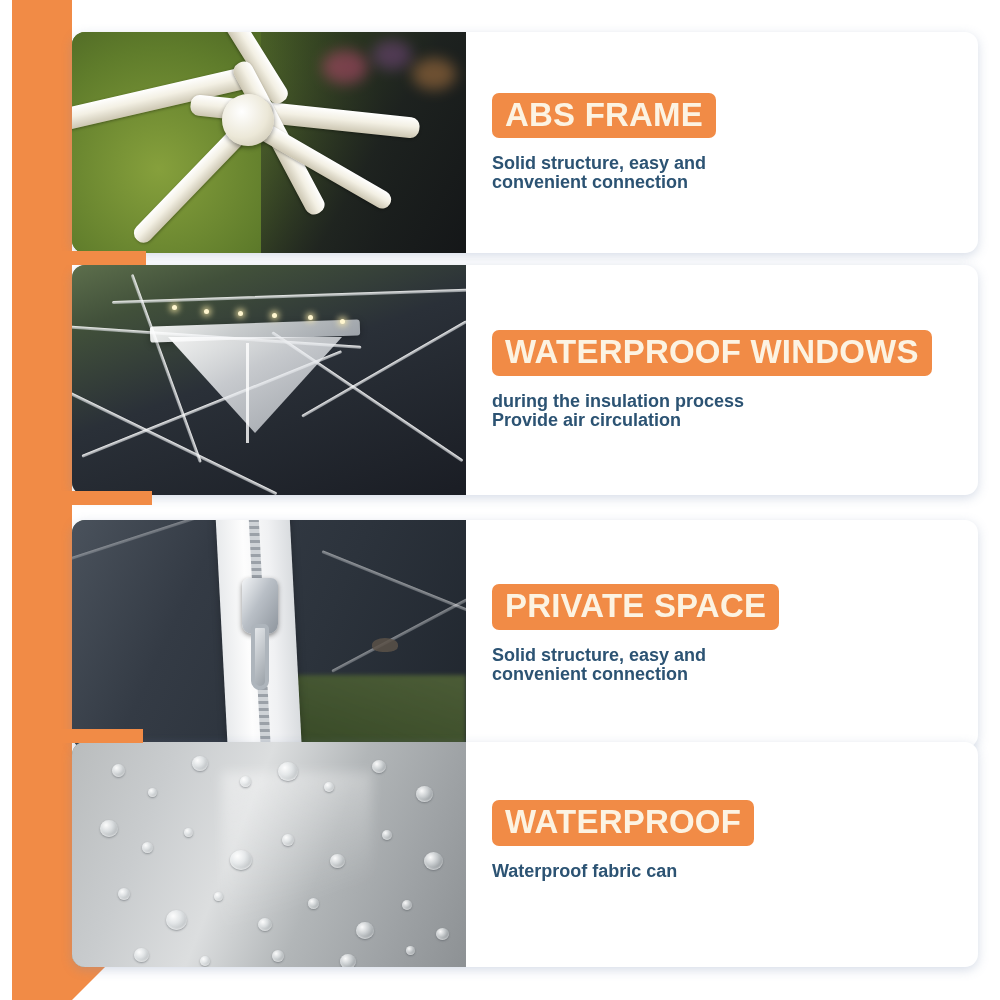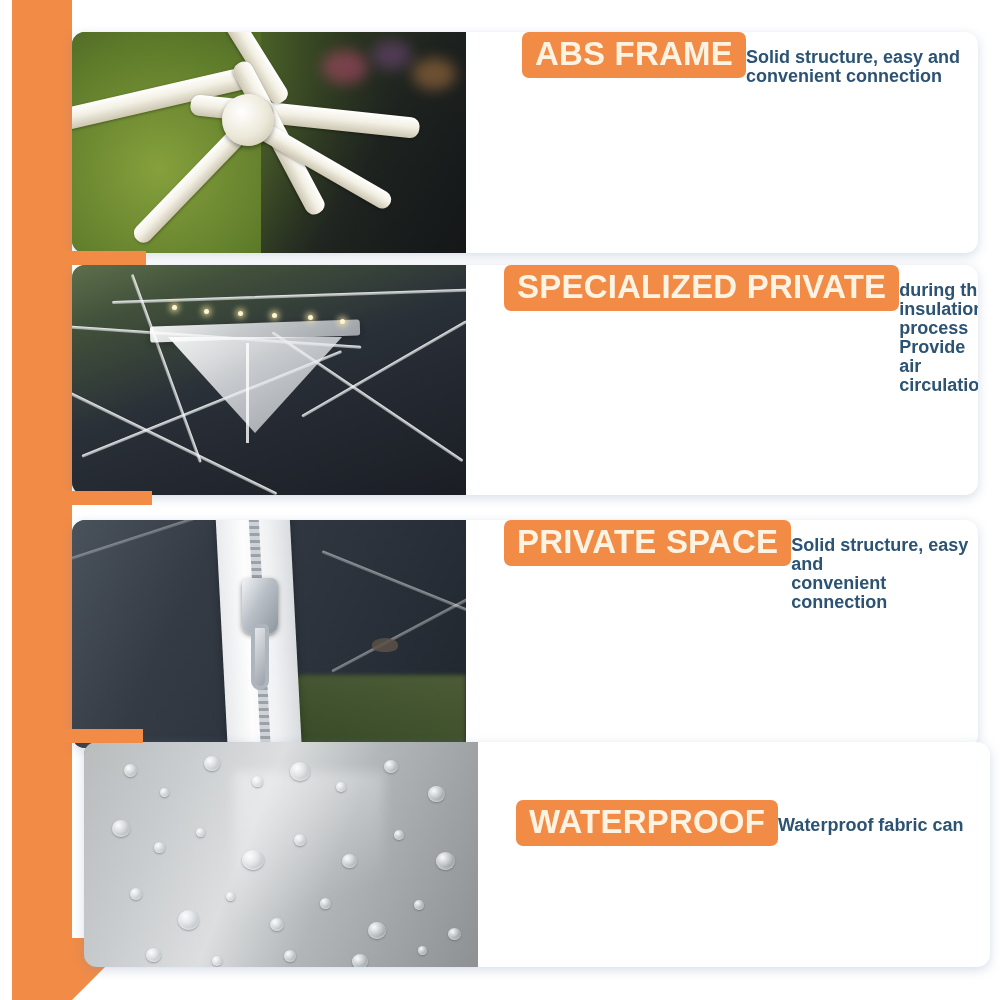--- a/index.html
+++ b/index.html
@@ -51,21 +51,21 @@
     border-radius:13px;
     box-shadow:0 3px 11px rgba(120,140,175,0.30);
     overflow:hidden;
     display:flex;
     flex-direction:row;
   }
 
   .card-1 { top:32px;  height:221px; }
   .card-2 { top:265px; height:230px; }
   .card-3 { top:520px; height:228px; }
-  .card-4 { top:742px; height:225px;margin-left:12px; }
+  .card-4 { top:742px; height:225px; }
 
   
   .tab {
     position:absolute;
     left:30px;
     height:14px;
     background:#F18B46;
     z-index:3;
   }
   .tab-1 { top:251px; width:116px; }
@@ -178,23 +178,23 @@
   .drop {
     position:absolute;
     border-radius:50%;
     background:radial-gradient(circle at 34% 30%, rgba(255,255,255,0.94) 0%, rgba(236,240,242,0.55) 38%, rgba(150,158,163,0.30) 70%, rgba(110,118,124,0.18) 100%);
     box-shadow:0 1px 2px rgba(70,78,84,0.45), inset 0 -1px 2px rgba(255,255,255,0.6);
   }
 
   
   .card-text {
     flex:1 1 auto;
-    padding-left:38px;
+    padding-left:26px;
     display:flex;
-    flex-direction:row;
+    flex-direction:column;
     justify-content:center;
   }
 
   .feature-badge {
     display:inline-block;
     align-self:flex-start;
     background:#F18B46;
     color:#FCF3E2;
     border-radius:7px;
     padding:5px 13px 7px 13px;
@@ -270,21 +270,21 @@
         <div class="ph2-vent" style="left:96px;top:72px;width:174px;height:96px;clip-path:polygon(0 0,100% 0,50% 100%);"></div>
         <div class="ph2-light" style="left:100px;top:40px;"></div>
         <div class="ph2-light" style="left:132px;top:44px;"></div>
         <div class="ph2-light" style="left:166px;top:46px;"></div>
         <div class="ph2-light" style="left:200px;top:48px;"></div>
         <div class="ph2-light" style="left:236px;top:50px;"></div>
         <div class="ph2-light" style="left:268px;top:54px;"></div>
         <div style="position:absolute;left:174px;top:78px;width:3px;height:100px;background:rgba(255,255,255,0.8);"></div>
       </div>
       <div class="card-text">
-        <span class="feature-badge">SPECIALIZED PRIVATE</span>
+        <span class="feature-badge">WATERPROOF WINDOWS</span>
         <div class="feature-desc" style="max-width:460px;">
           <span class="ln">during the insulation process</span>
           <span class="ln">Provide air circulation</span>
         </div>
       </div>
     </div>
 
     <div class="feature-card card-3">
       <div class="card-photo">
         <div class="ph-layer ph3-bg"></div>

